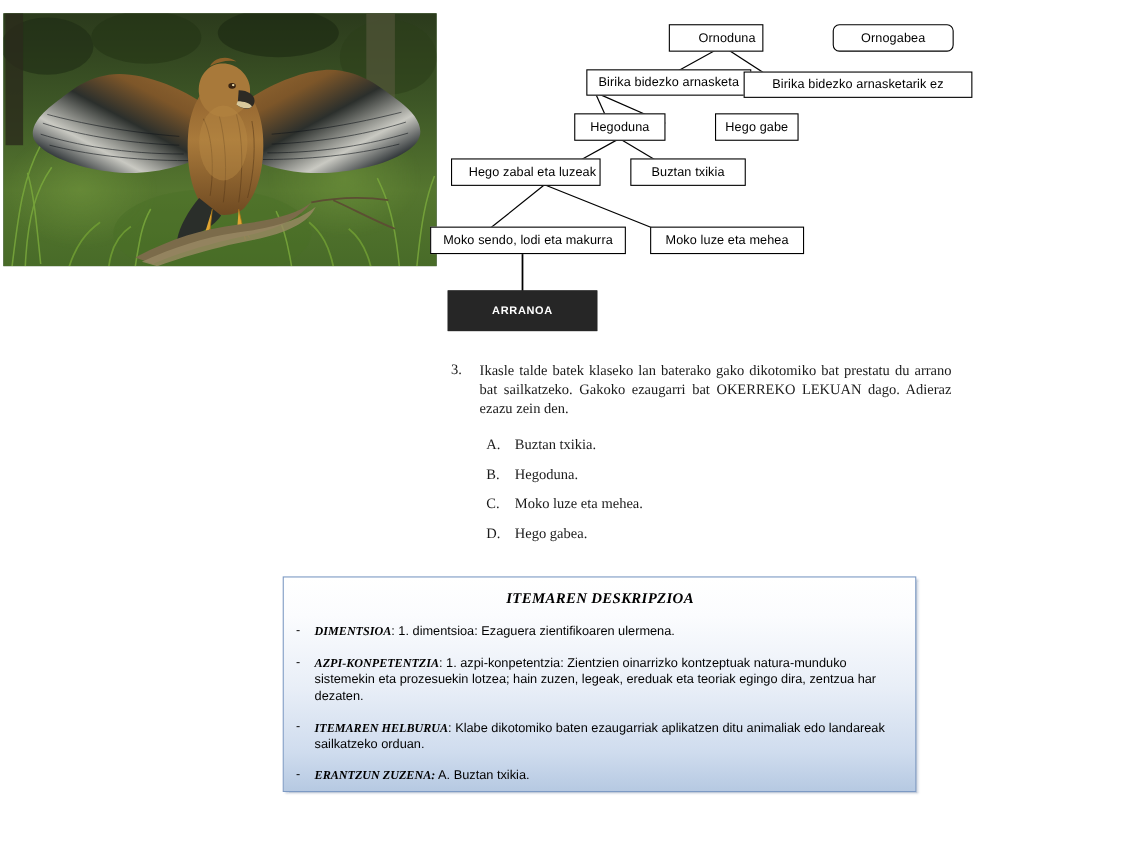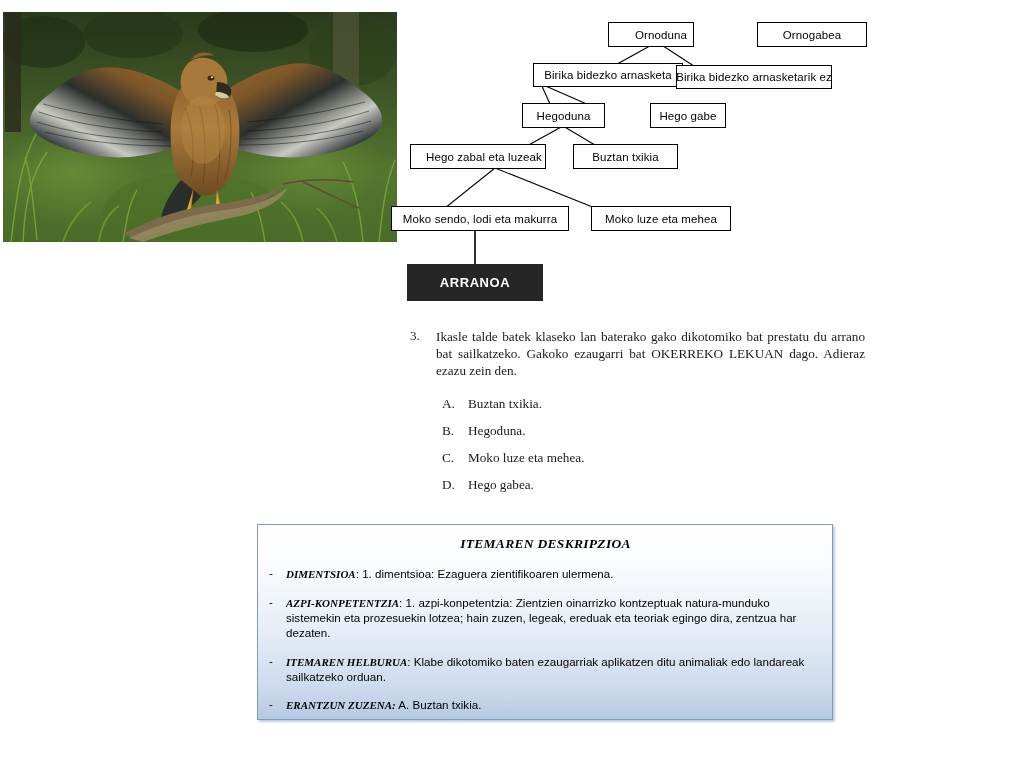--- a/index.html
+++ b/index.html
@@ -31,21 +31,21 @@
     font-family:"Liberation Sans", sans-serif;
     font-size:11.5px;
     color:#000;
     display:flex;align-items:center;justify-content:center;
     box-sizing:border-box;
     white-space:nowrap;
     letter-spacing:.1px;
   }
   .node.result{
     background:#262626;border:1px solid #262626;color:#ffffff;
-    font-weight:bold;font-size:13px;letter-spacing:.6px;
+    font-weight:bold;font-size:10px;letter-spacing:.6px;
   }
 
   
   #question-block{
     position:absolute;left:410px;top:328px;width:455px;
     font-family:"Liberation Serif", serif;
     font-size:13.2px;color:#1a1a1a;
   }
   #question-row{display:flex;}
   #question-number{width:26px;flex:none;}
@@ -243,29 +243,29 @@
       <path d="M100 160 L 200 200"></path>
 
       <path d="M80 222 L 80 258" stroke-width="1.6"></path>
     </g>
   </svg>
 
   <div class="node" style="left:213px;top:14px;width:86px;height:25px;padding-left:20px;">
     <span>Ornoduna</span>
   </div>
 
-  <div class="node" style="left:362px;top:14px;width:110px;height:25px;">
+  <div class="node" style="left:362px;top:14px;width:110px;height:25px;border-radius:6px;">
     <span>Ornogabea</span>
   </div>
 
   <div class="node" style="left:103px;top:55px;width:150px;height:24px;margin-left:35px;">
     <span>Birika bidezko arnasketa</span>
   </div>
 
-  <div class="node" style="left:281px;top:57px;width:156px;height:24px;">
+  <div class="node" style="left:281px;top:57px;width:208px;height:24px;">
     <span>Birika bidezko arnasketarik ez</span>
   </div>
 
   <div class="node" style="left:127px;top:95px;width:83px;height:25px;">
     <span>Hegoduna</span>
   </div>
 
   <div class="node" style="left:255px;top:95px;width:76px;height:25px;text-align:right;">
     <span>Hego gabe</span>
   </div>

